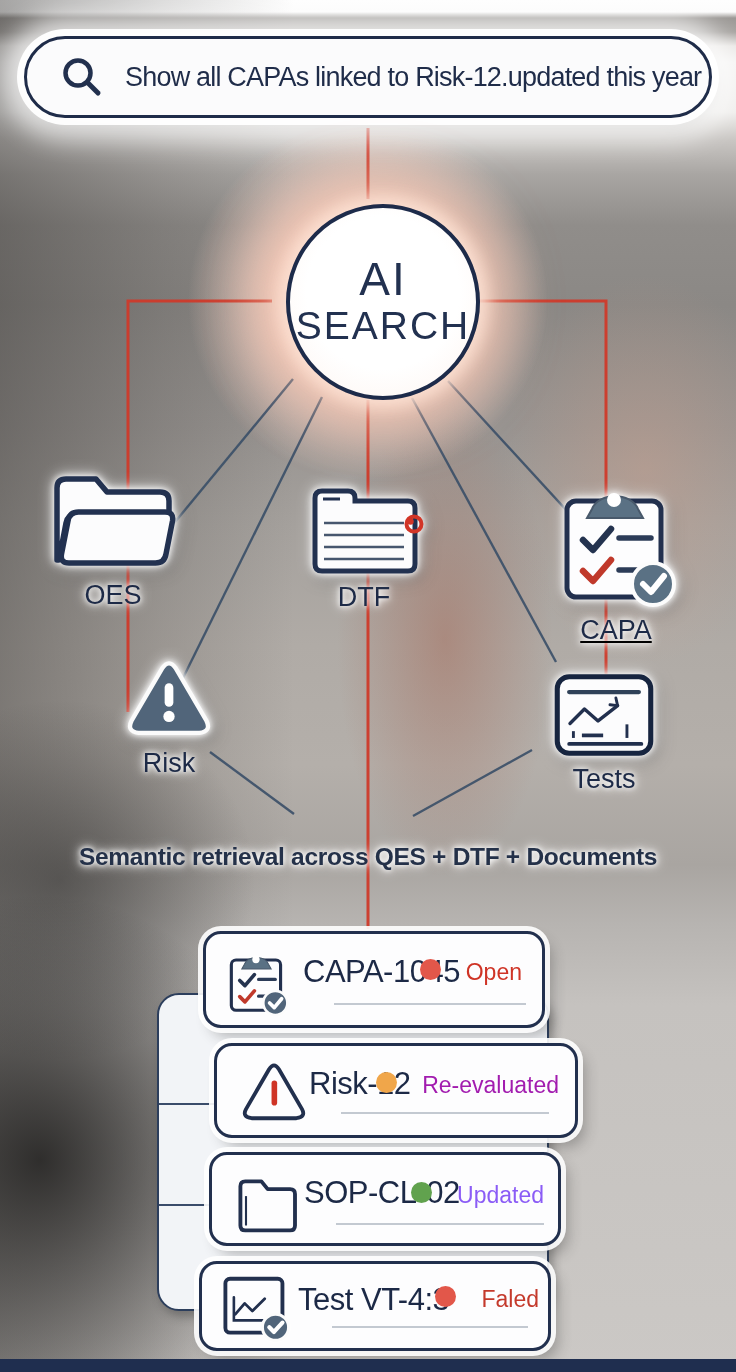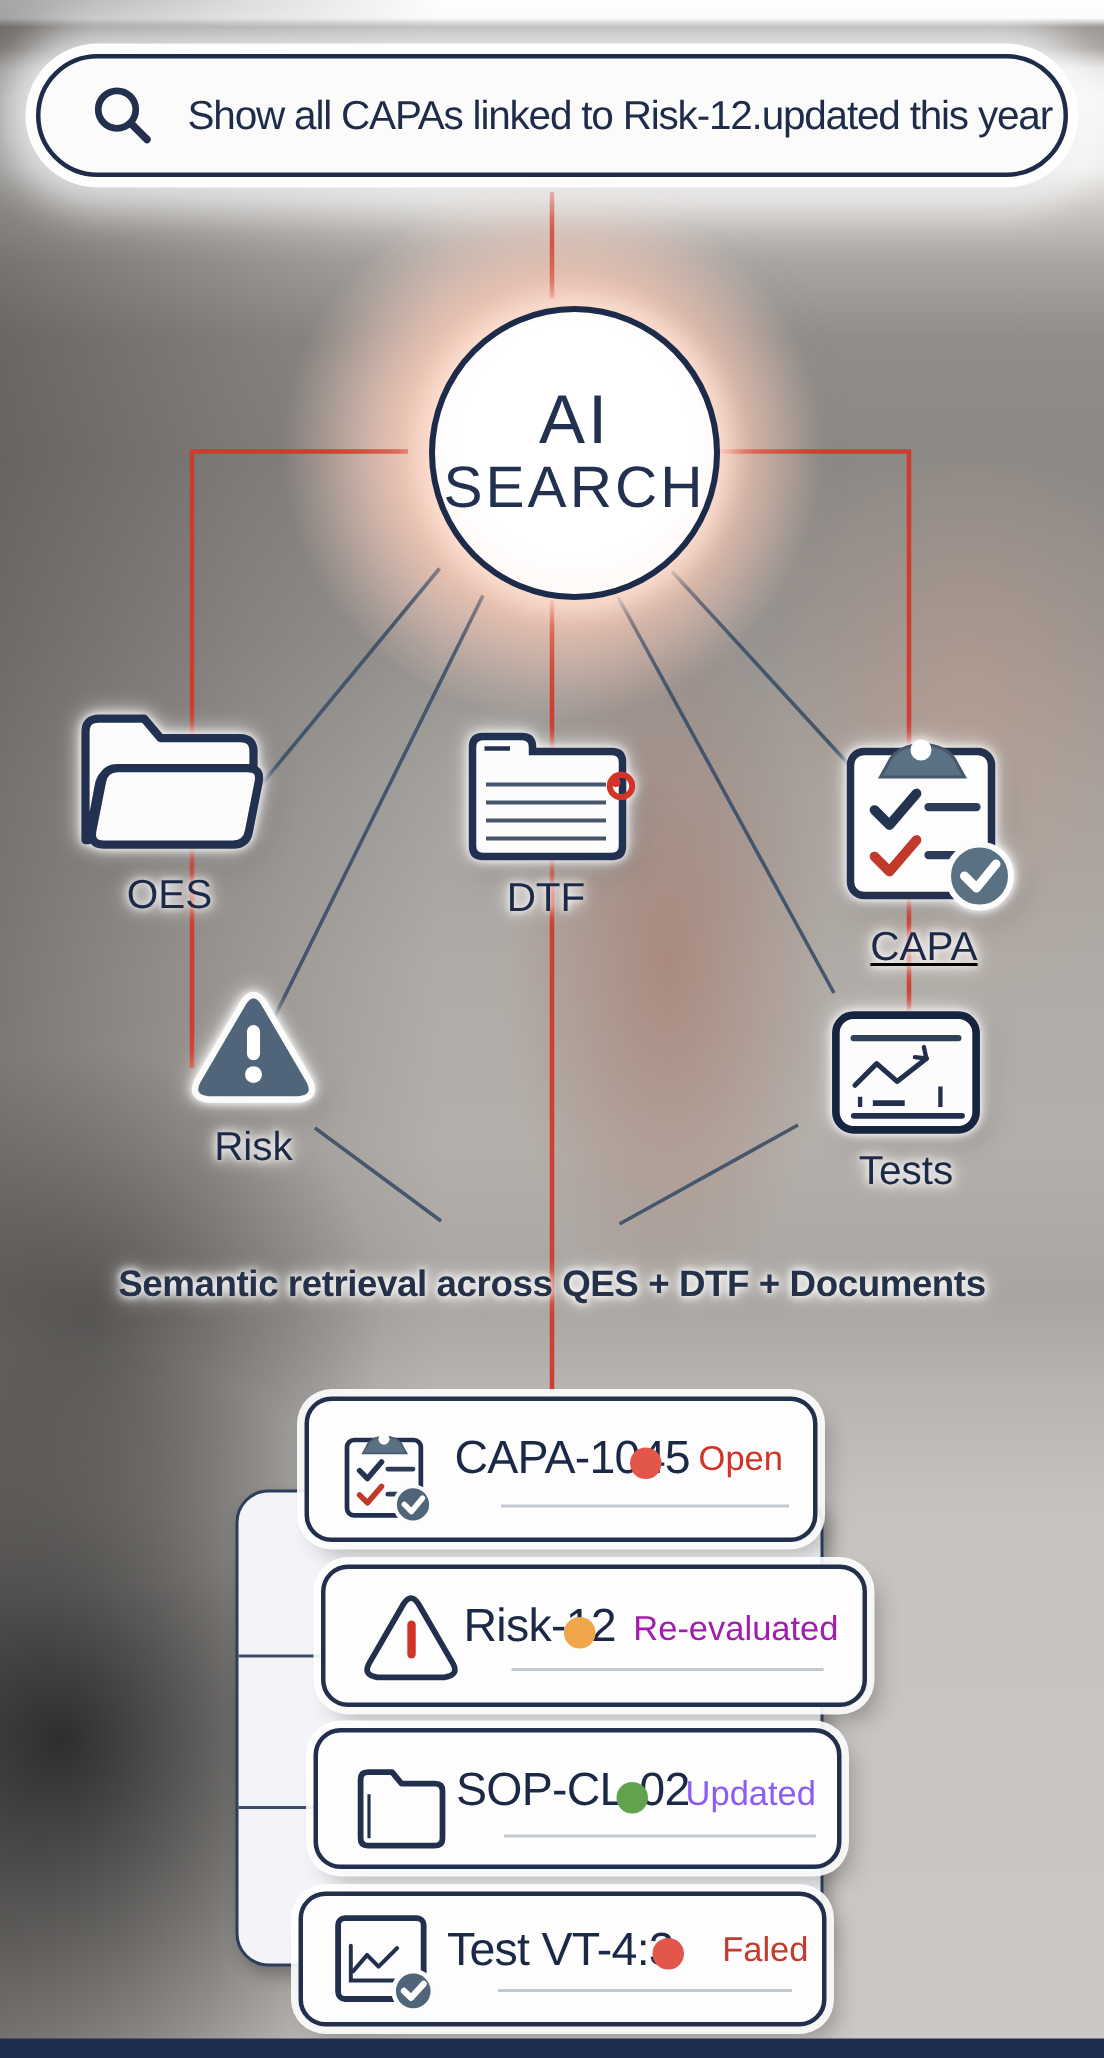--- a/index.html
+++ b/index.html
@@ -65,21 +65,21 @@
   .tick{position:absolute;height:2px;background:#3a4c6a;z-index:1;}
   .tick1{left:159px;top:1103px;width:70px;}
   .tick2{left:159px;top:1204px;width:70px;}
   .card{
     position:absolute;background:#fdfdfe;border:3px solid #22304e;border-radius:18px;
     box-sizing:border-box;z-index:2;
     box-shadow:0 0 0 5px rgba(255,255,255,0.9),7px 9px 14px rgba(40,40,40,0.30);
   }
   .card .cic{position:absolute;filter:drop-shadow(0 0 2px #fff);}
   .card .title{position:absolute;font-size:31px;letter-spacing:-0.5px;color:#1c2946;white-space:nowrap;}
-  .card .status{position:absolute;display:flex;align-items:flex-end;gap:25px;}
+  .card .status{position:absolute;display:flex;align-items:flex-start;gap:25px;}
   .card .dot{width:21px;height:21px;border-radius:50%;}
   .card .stxt{font-size:23px;}
   .card .div{position:absolute;height:2px;background:#c3c9d1;}
   .card1{left:203px;top:931px;width:342px;height:97px;}
   .card2{left:214px;top:1043px;width:364px;height:95px;}
   .card3{left:209px;top:1152px;width:352px;height:94px;}
   .card4{left:199px;top:1261px;width:352px;height:90px;}
   .card1 .cic{left:18px;top:10px;} .card1 .title{left:97px;top:20px;} .card1 .status{right:20px;top:25px;} .card1 .div{left:128px;right:16px;top:69px;}
   .card2 .cic{left:22px;top:14px;} .card2 .title{left:92px;top:20px;} .card2 .status{right:16px;top:26px;} .card2 .div{left:124px;right:26px;top:66px;}
   .card3 .cic{left:20px;top:14px;} .card3 .title{left:92px;top:20px;} .card3 .status{right:14px;top:27px;} .card3 .div{left:124px;right:14px;top:68px;}

